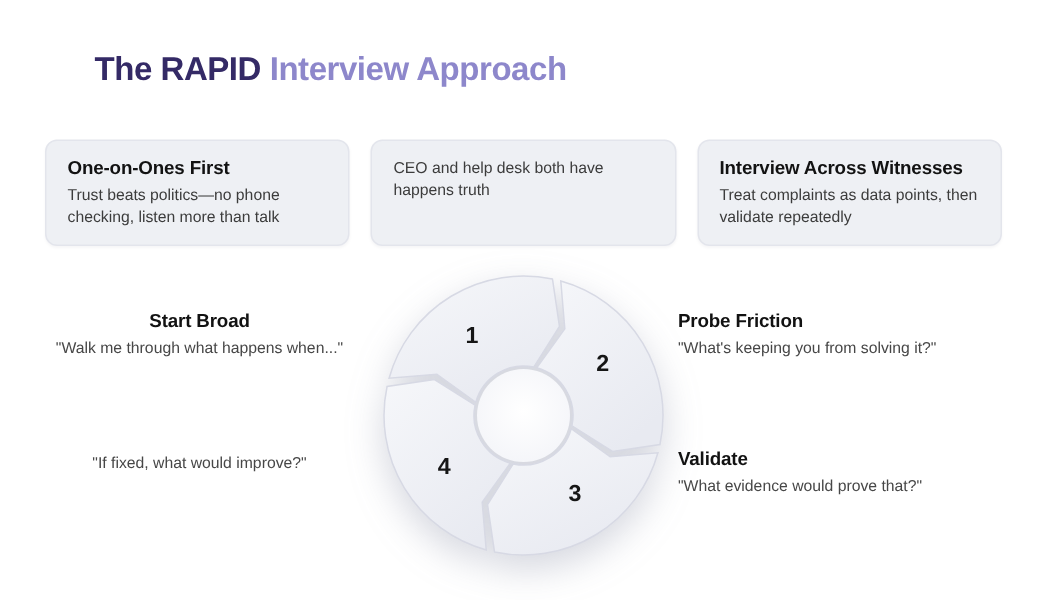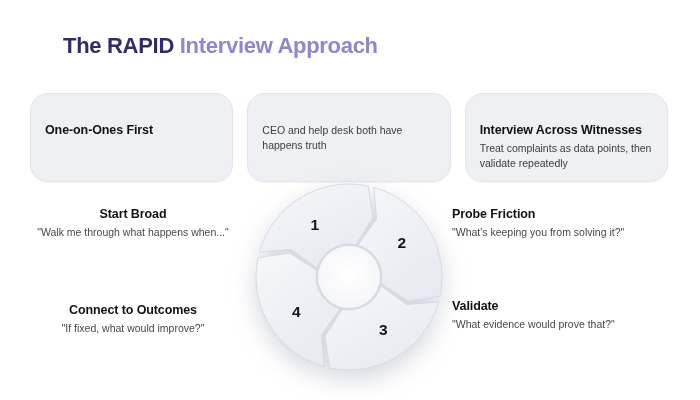--- a/index.html
+++ b/index.html
@@ -29,22 +29,22 @@
     position: absolute;
     left: 30px; top: 93px;
     width: 638px;
     display: flex;
     gap: 14px;
   }
   .card {
     flex: 1 1 0;
     background: #eef0f4;
     border: 1px solid #e3e5ec;
-    border-radius: 18px;
-    padding: 29px 14px 10px 14px;
+    border-radius: 8px;
+    padding: 11px 14px 10px 14px;
     min-height: 62px;
     box-shadow: 0 1px 2px rgba(20,20,40,0.04);
   }
   .card-title {
     font-size: 12.5px;
     font-weight: 700;
     color: #121212;
     margin-bottom: 4px;
     letter-spacing: -0.1px;
   }
@@ -96,20 +96,21 @@
   .label-bottom-right { left: 452px;  top: 299px; }
 </style>
 </head>
 <body>
 
 <h1 class="page-title"><span class="title-dark">The RAPID</span><span class="title-light"> Interview Approach</span></h1>
 
 <div class="cards">
   <div class="card">
     <div class="card-title">One-on-Ones First</div>
+    <div class="card-desc">Trust beats politics—no phone checking, listen more than talk</div>
   </div>
   <div class="card">
     <div class="card-desc">CEO and help desk both have happens truth</div>
   </div>
   <div class="card">
     <div class="card-title">Interview Across Witnesses</div>
     <div class="card-desc">Treat complaints as data points, then validate repeatedly</div>
   </div>
 </div>
 
@@ -147,15 +148,14 @@
   <div class="step-title">Probe Friction</div>
   <div class="step-quote">"What's keeping you from solving it?"</div>
 </div>
 
 <div class="step-label align-left label-bottom-right">
   <div class="step-title">Validate</div>
   <div class="step-quote">"What evidence would prove that?"</div>
 </div>
 
 <div class="step-label align-right label-bottom-left">
-  <div class="step-title">Connect to Outcomes</div>
   <div class="step-quote">"If fixed, what would improve?"</div>
 </div>
 
 </body></html>

